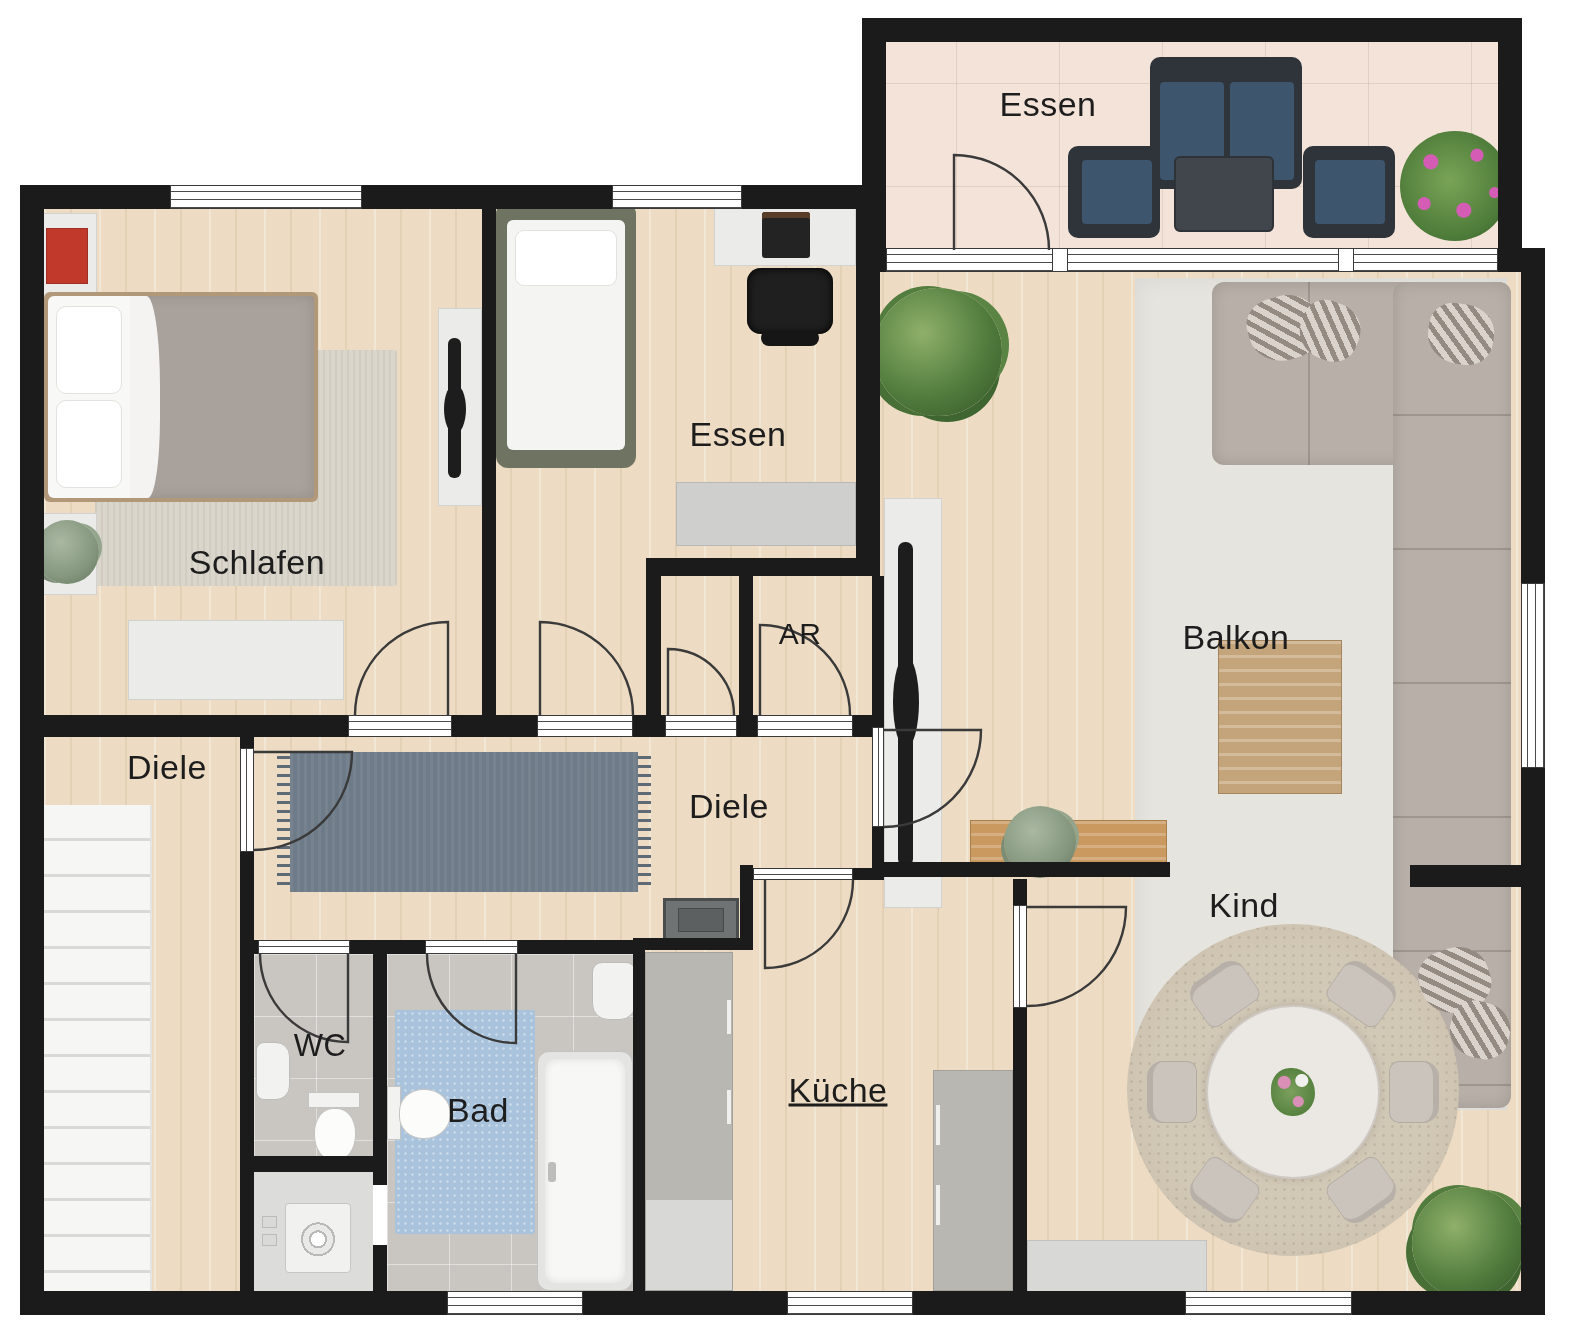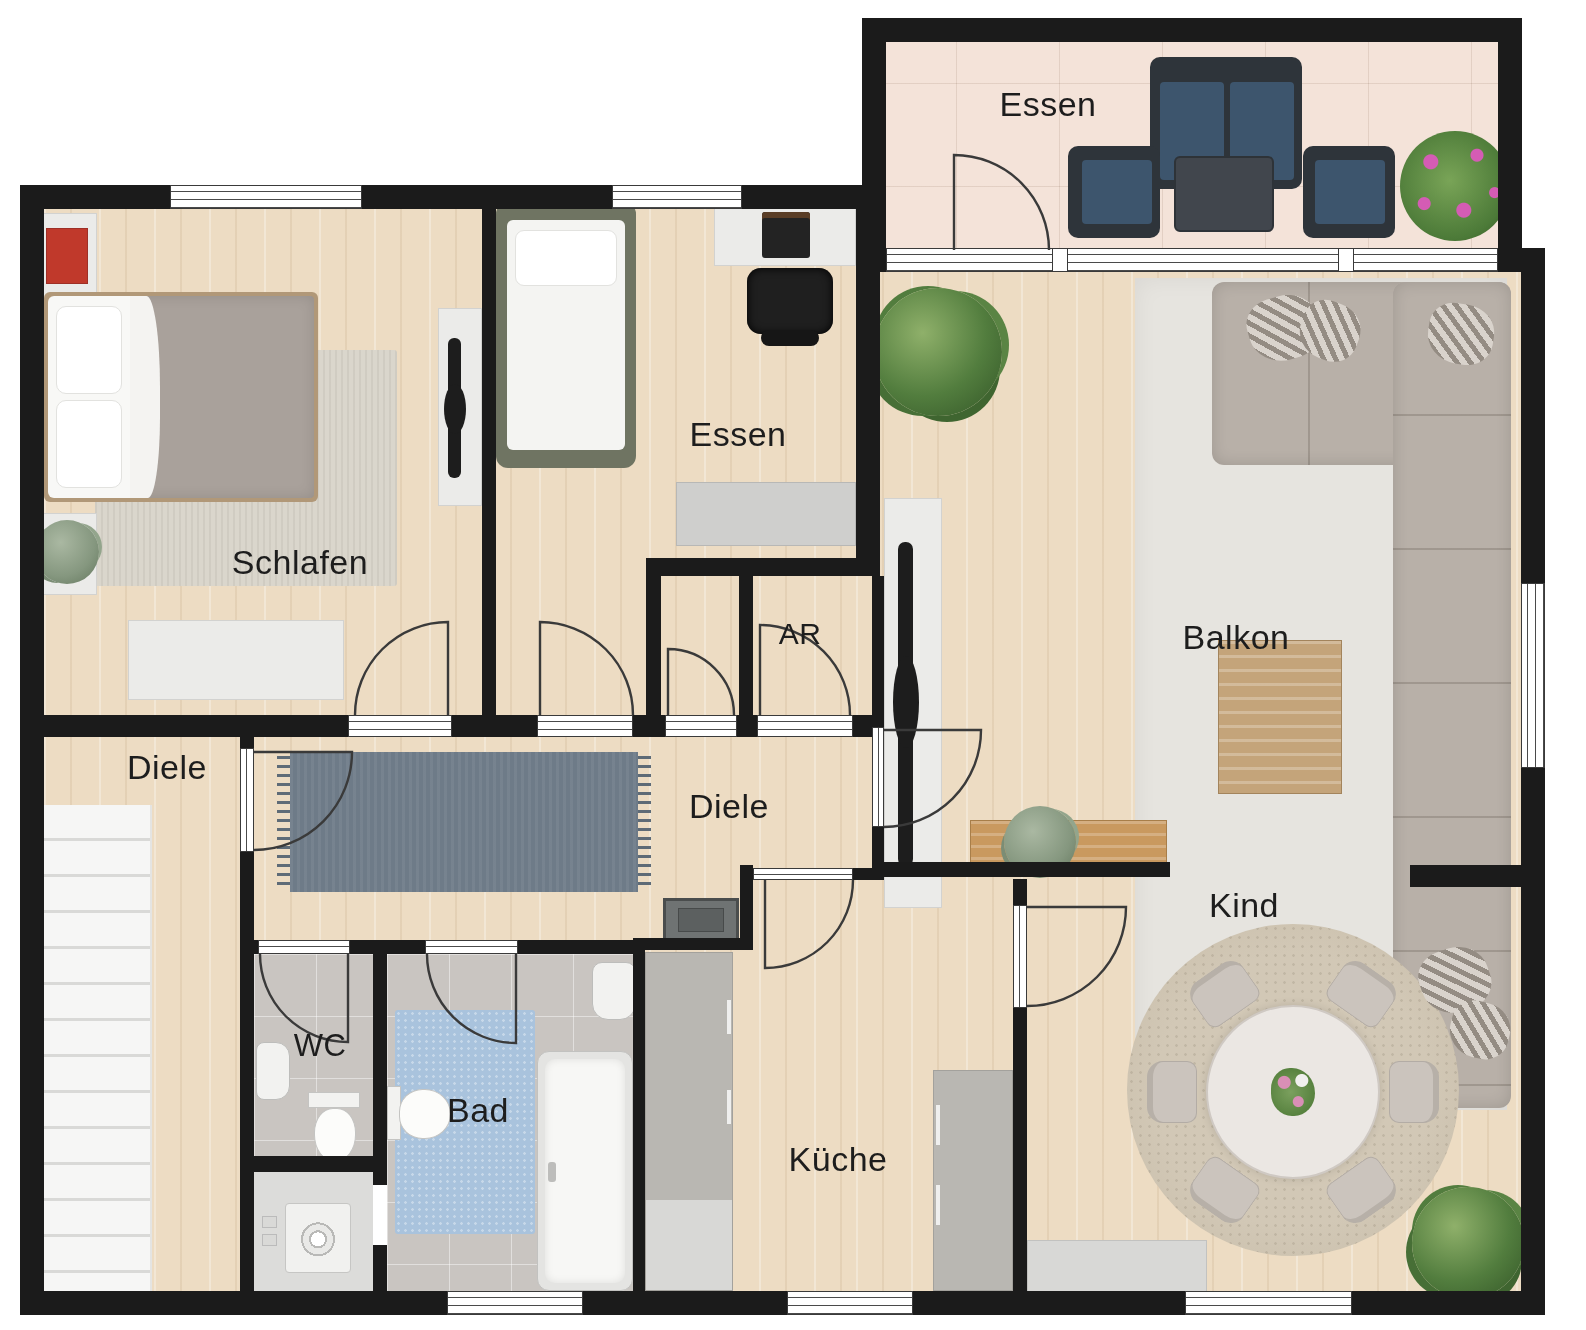--- a/index.html
+++ b/index.html
@@ -240,24 +240,24 @@
     <path d="M254,752 L352,752 A98,98 0 0 1 254,850"></path>
     <path d="M348,954 L348,1042 A88,88 0 0 1 260,954"></path>
     <path d="M516,954 L516,1043 A89,89 0 0 1 427,954"></path>
     <path d="M765,880 L765,968 A88,88 0 0 0 853,880"></path>
     <path d="M884,730 L981,730 A97,97 0 0 1 884,827"></path>
     <path d="M1027,907 L1126,907 A99,99 0 0 1 1027,1006"></path>
     <path d="M954,250 L954,155 A95,95 0 0 1 1049,250"></path>
   </svg>
 
   <div class="a lbl" style="left:1048px;top:104px;">Essen</div>
-  <div class="a lbl" style="left:257px;top:562px;margin-left:43px;">Schlafen</div>
+  <div class="a lbl" style="left:257px;top:562px;">Schlafen</div>
   <div class="a lbl" style="left:738px;top:434px;">Essen</div>
   <div class="a lbl" style="left:800px;top:634px;font-size:30px;">AR</div>
   <div class="a lbl" style="left:167px;top:767px;">Diele</div>
   <div class="a lbl" style="left:729px;top:806px;">Diele</div>
   <div class="a lbl" style="left:1236px;top:637px;">Balkon</div>
   <div class="a lbl" style="left:1244px;top:905px;">Kind</div>
   <div class="a lbl" style="left:320px;top:1046px;font-size:31px;">WC</div>
   <div class="a lbl" style="left:478px;top:1110px;">Bad</div>
-  <div class="a lbl" style="left:838px;top:1159px;">Küche</div>
+  <div class="a lbl" style="left:838px;top:1090px;text-decoration:underline;">Küche</div>
 
 </div>
 
 </body></html>

